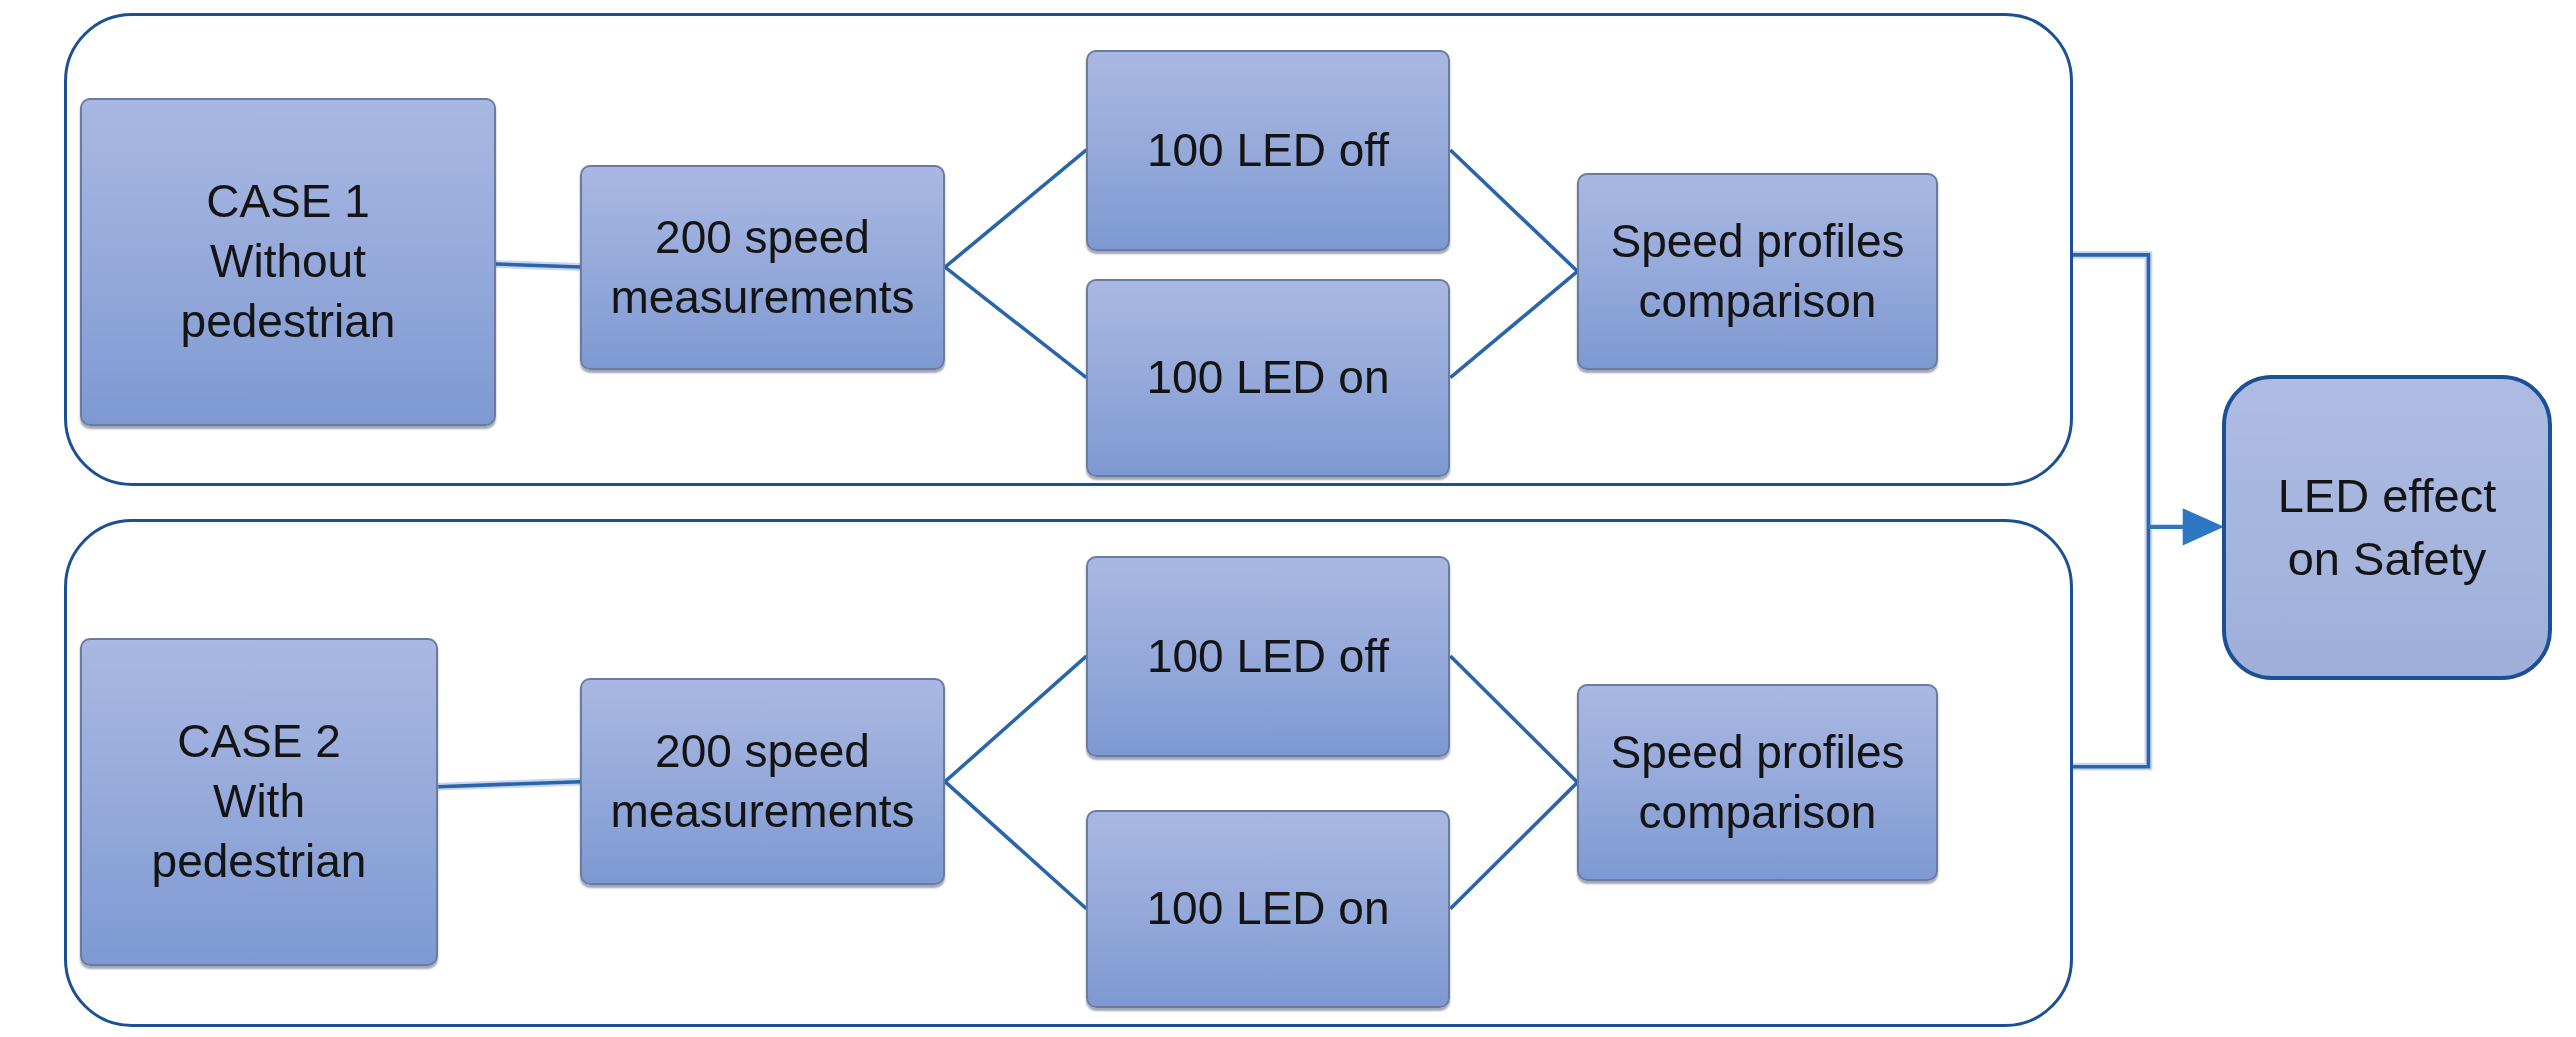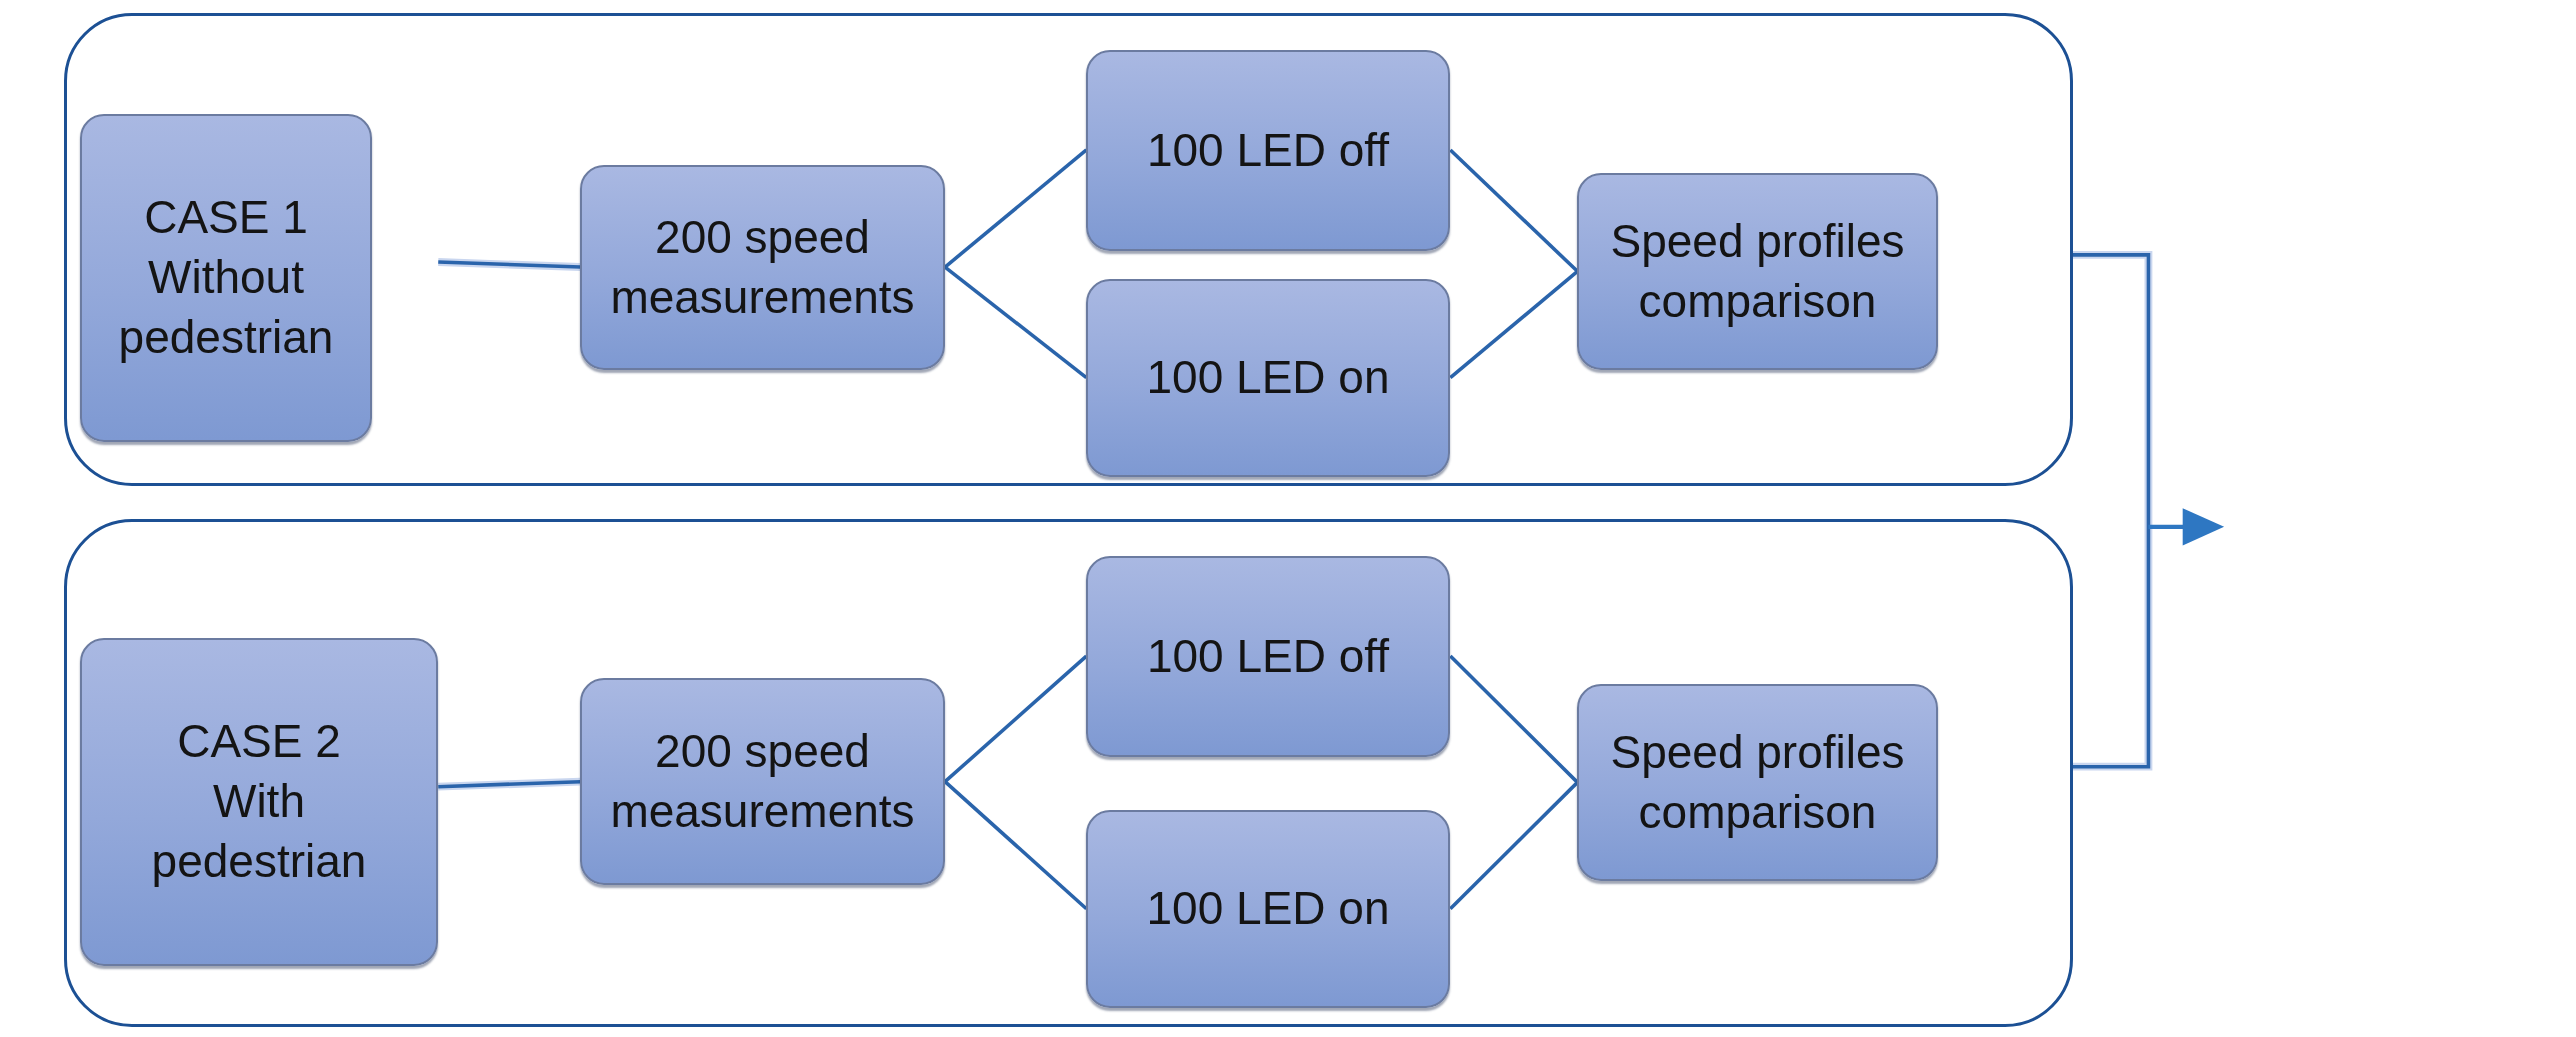--- a/index.html
+++ b/index.html
@@ -39,21 +39,21 @@
   .node{
     position:absolute;
     box-sizing:border-box;
     display:flex;align-items:center;justify-content:center;
     text-align:center;
     white-space:pre-line;
     font-size:46px;
     line-height:1.3;
     color:var(--text-color);
     border:2.1px solid var(--box-border);
-    border-radius:24px;
+    border-radius:10px;
     background:linear-gradient(180deg,var(--box-fill-top) 0%, #93a8da 55%, var(--box-fill-bottom) 100%);
     box-shadow:0 2.9px 2.1px rgba(45,58,92,0.45);
     z-index:3;
   }
   .result-node{
     position:absolute;
     box-sizing:border-box;
     display:flex;align-items:center;justify-content:center;
     text-align:center;
     white-space:pre-line;
@@ -93,35 +93,37 @@
 
     <polyline class="halo" points="2903,357 3010,357 3010,1074 2903,1074"></polyline>
     <polyline class="wire" points="2903,357 3010,357 3010,1074 2903,1074"></polyline>
     <line class="wire-bright" x1="3010" y1="738" x2="3062" y2="738"></line>
     <polygon class="arrowhead" points="3058,712 3058,764 3116,738"></polygon>
   </svg>
 
   <div class="group" style="left:64px;top:13px;width:2009px;height:473px;"></div>
   <div class="group" style="left:64px;top:519px;width:2009px;height:508px;"></div>
 
-  <div class="node" style="left:80px;top:114px;width:292px;height:328px;">CASE 1
+  <div class="node" style="left:80px;top:98px;width:416px;height:328px;">CASE 1
 Without
 pedestrian</div>
   <div class="node" style="left:580px;top:165px;width:365px;height:205px;">200 speed
 measurements</div>
   <div class="node" style="left:1086px;top:50px;width:364px;height:201px;">100 LED off</div>
   <div class="node" style="left:1086px;top:279px;width:364px;height:198px;">100 LED on</div>
   <div class="node" style="left:1577px;top:173px;width:361px;height:197px;">Speed profiles
 comparison</div>
 
   <div class="node" style="left:80px;top:622px;width:358px;height:328px;margin-top:16px;">CASE 2
 With
 pedestrian</div>
   <div class="node" style="left:580px;top:678px;width:365px;height:207px;">200 speed
 measurements</div>
   <div class="node" style="left:1086px;top:556px;width:364px;height:201px;">100 LED off</div>
   <div class="node" style="left:1086px;top:810px;width:364px;height:198px;">100 LED on</div>
   <div class="node" style="left:1577px;top:684px;width:361px;height:197px;">Speed profiles
 comparison</div>
 
+  <div class="result-node" style="left:2222px;top:375px;width:330px;height:305px;">LED effect
+on Safety</div>
 
 </div>
 
 
 </body></html>

